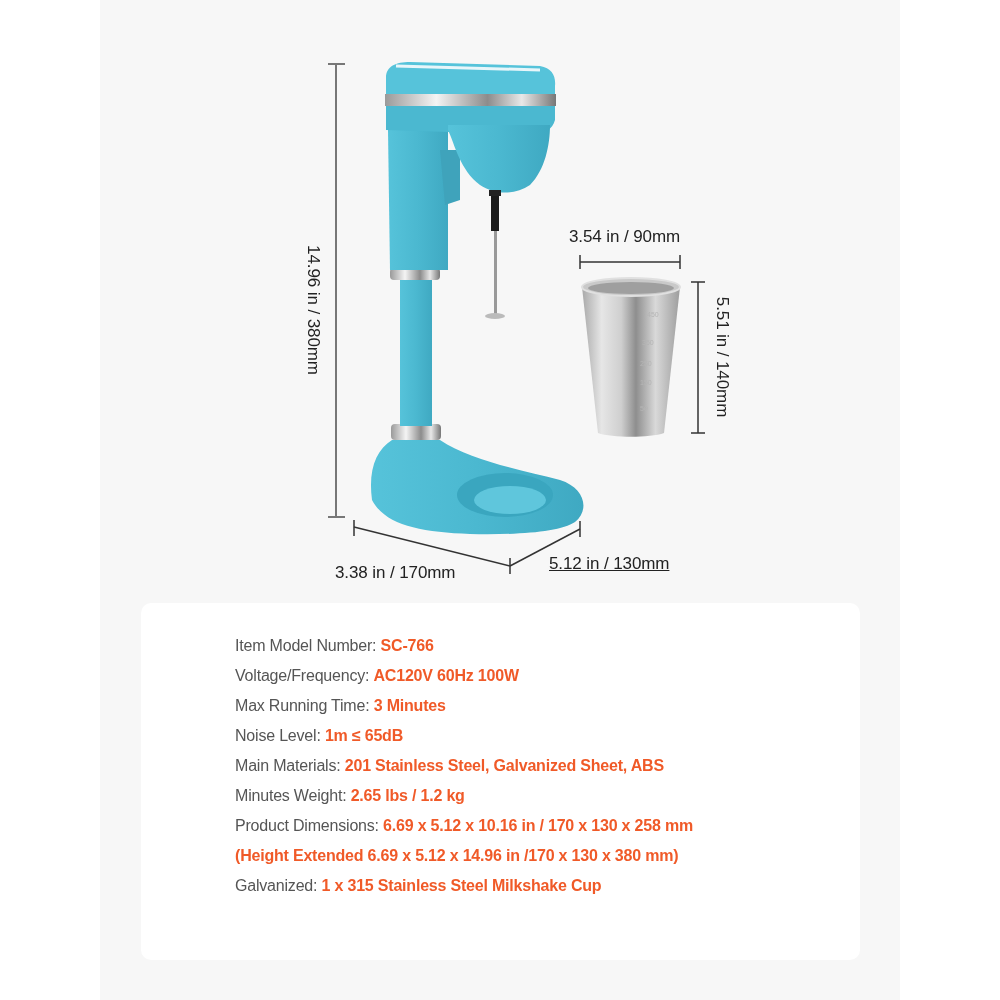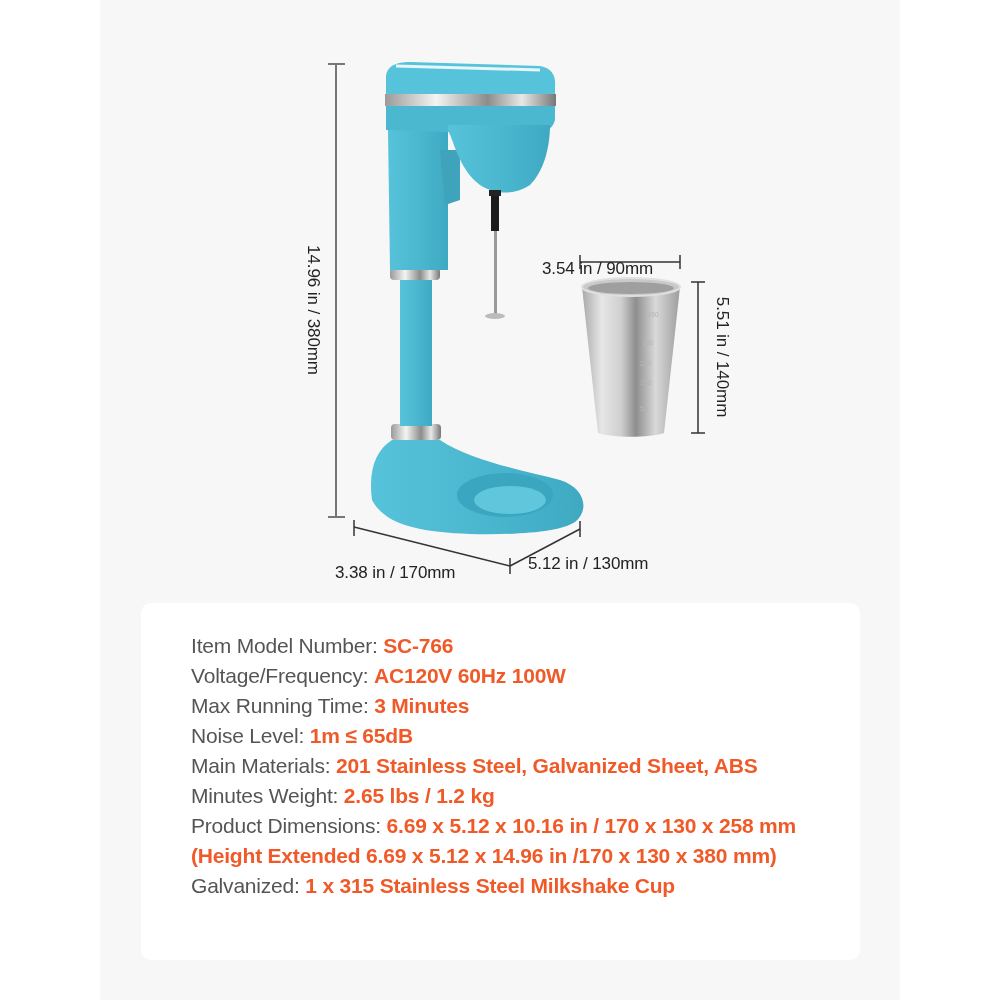--- a/index.html
+++ b/index.html
@@ -3,27 +3,27 @@
 <meta charset="utf-8">
 <style>
   html, body { margin:0; padding:0; }
   body { width:1000px; height:1000px; background:#ffffff; position:relative; overflow:hidden;
          font-family:"Liberation Sans", "DejaVu Sans", sans-serif; }
   .panel { position:absolute; left:100px; top:0; width:800px; height:1000px; background:#f7f7f7; }
   .illustration { position:absolute; left:0; top:0; width:1000px; height:600px; }
   .dim-label { position:absolute; font-size:17px; color:#222; white-space:nowrap; letter-spacing:-0.1px; }
   .dim-height { left:313px; top:310px; transform:translate(-50%,-50%) rotate(90deg); }
   .dim-cup-height { left:722px; top:357px; transform:translate(-50%,-50%) rotate(90deg); }
-  .dim-cup-width { left:542px; top:227px;margin-top:32px; }
+  .dim-cup-width { left:569px; top:227px; }
   .dim-length { left:335px; top:563px; }
-  .dim-depth { left:528px; top:554px; }
+  .dim-depth { left:549px; top:554px;text-decoration:underline; }
   .spec-card { position:absolute; left:141px; top:603px; width:719px; height:357px; background:#ffffff;
                border-radius:10px; }
   .spec-list { position:absolute; left:50px; top:28px; margin:0; padding:0; list-style:none; }
-  .spec-row { height:30px; line-height:30px; font-size:21px; color:#555; white-space:nowrap; letter-spacing:-0.2px; }
+  .spec-row { height:30px; line-height:30px; font-size:16px; color:#555; white-space:nowrap; letter-spacing:-0.2px;margin-left:44px; }
   .spec-label { color:#555; }
   .spec-value { color:#f05a28; font-weight:bold; }
 </style>
 </head>
 <body>
 
 <div class="panel"></div>
 
 <svg class="illustration" width="1000" height="600" viewBox="0 0 1000 600" xmlns="http://www.w3.org/2000/svg">
   <defs>

